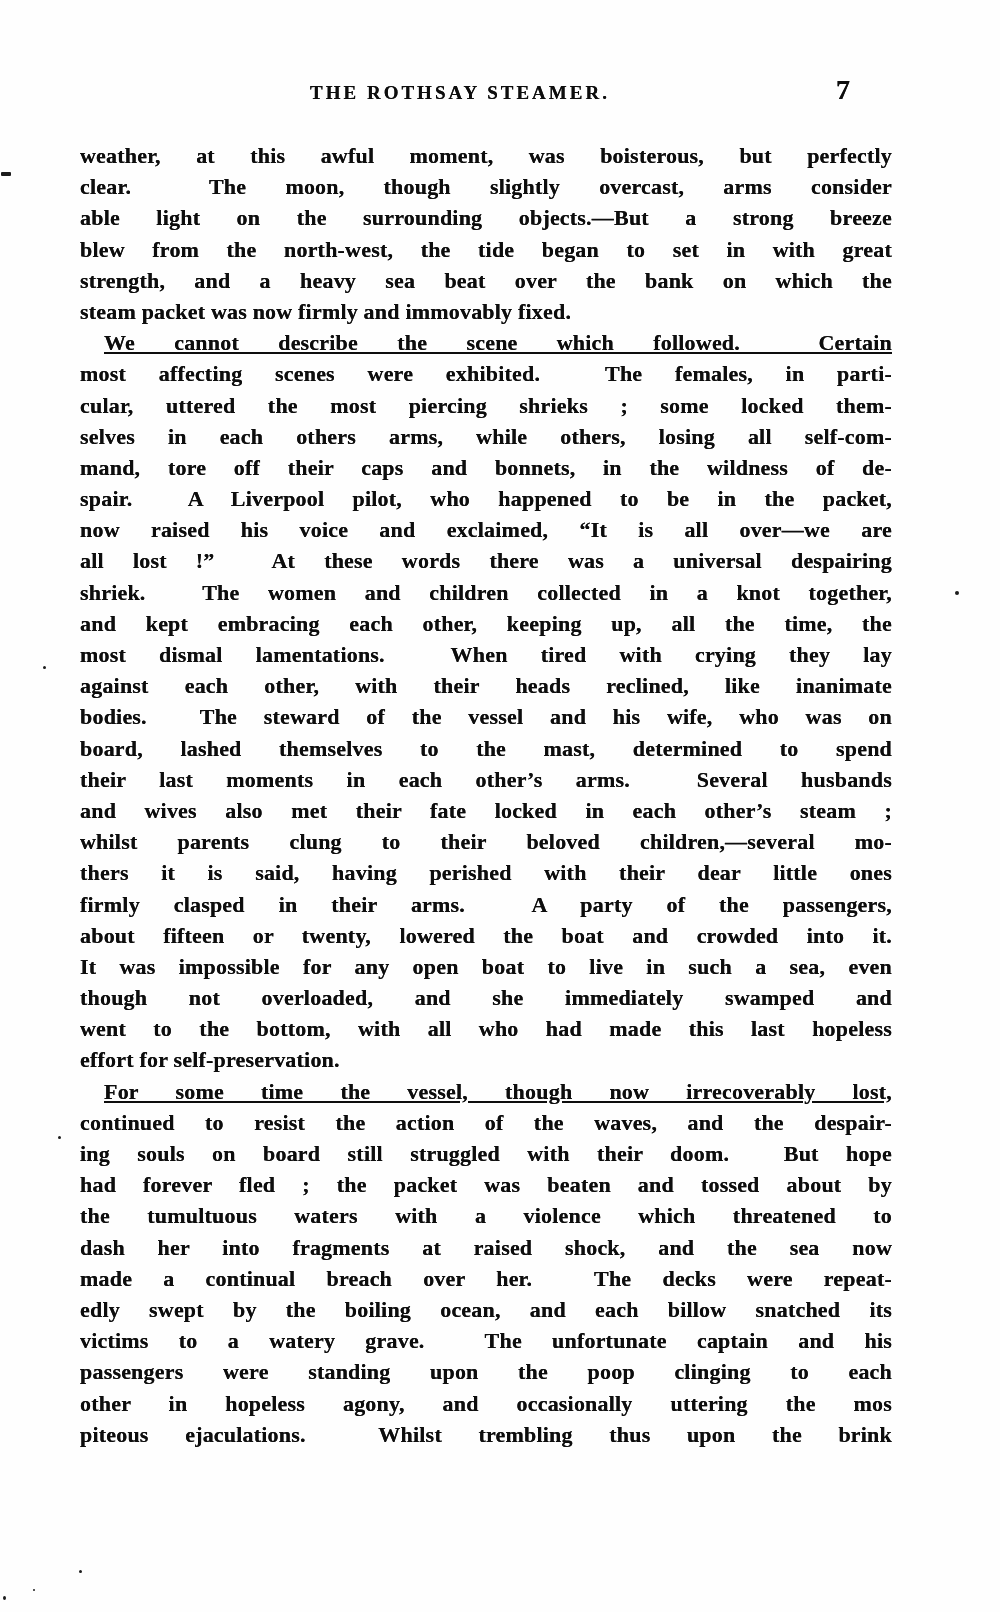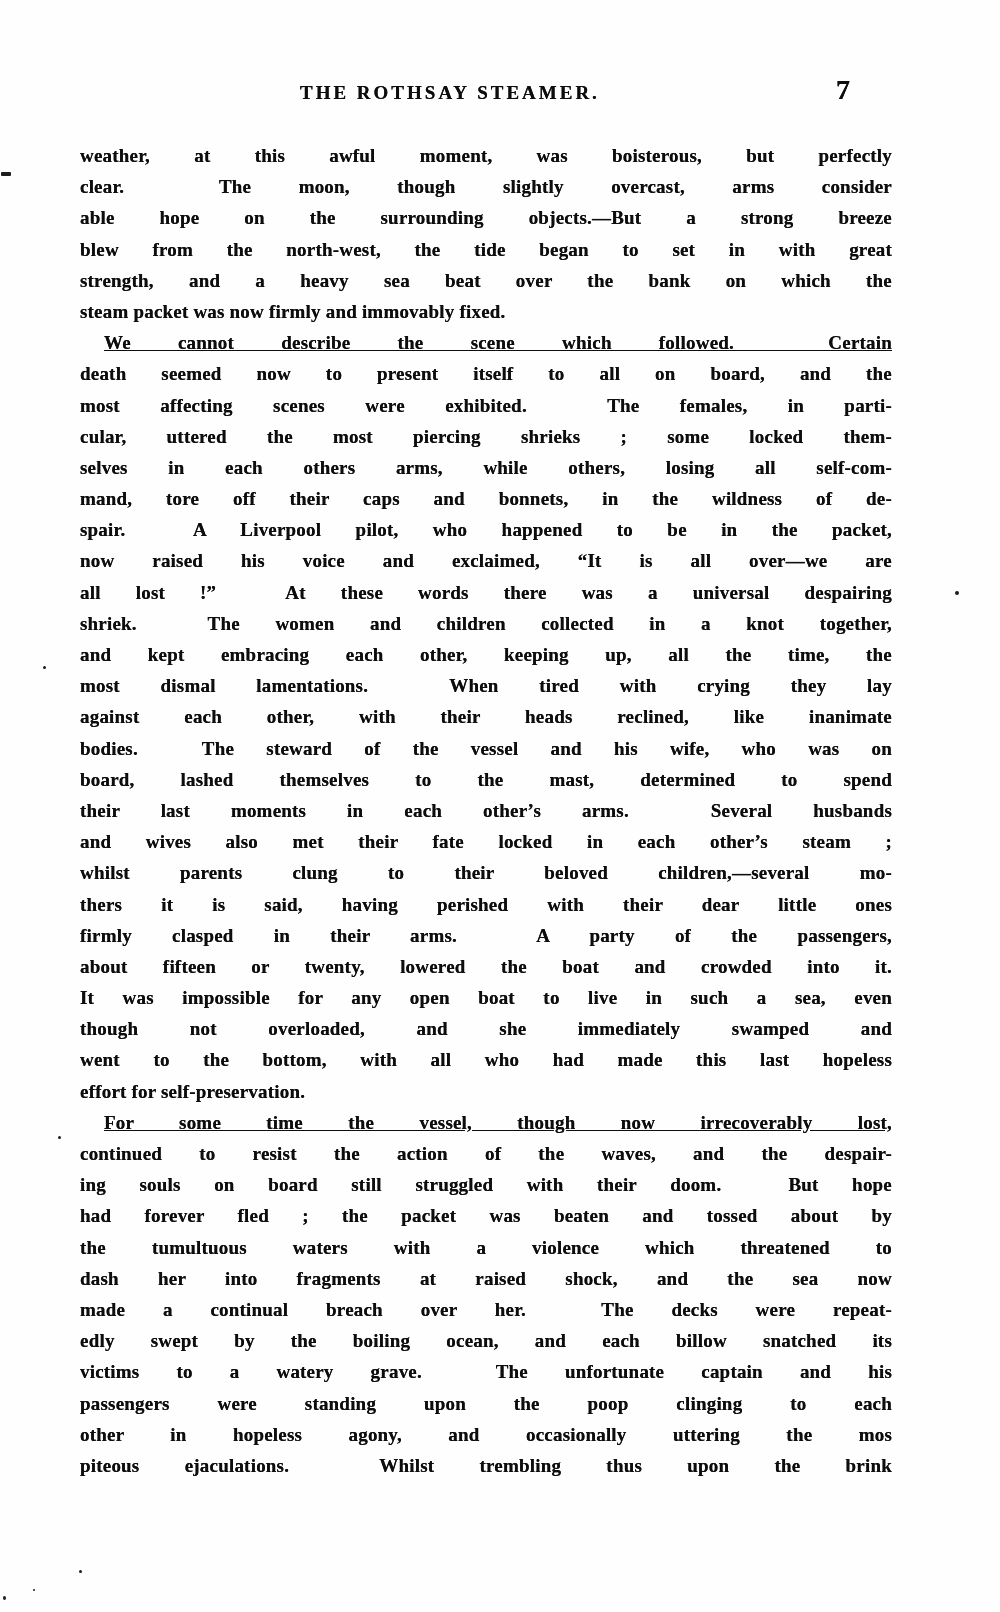--- a/index.html
+++ b/index.html
@@ -17,21 +17,21 @@
   }
   .page {
     position: absolute;
     inset: 0;
   }
   .header-title {
     position: absolute;
     left: 300px;
     width: 320px;
     top: 82px;
-    text-align: left;
+    text-align: center;
     font-size: 19px;
     font-weight: bold;
     letter-spacing: 3px;
     white-space: nowrap;
     text-shadow: 0 0 0.6px rgba(0,0,0,0.85);
   }
   .page-number {
     position: absolute;
     left: 836px;
     top: 74px;
@@ -44,21 +44,21 @@
     left: 80px;
     top: 140px;
     width: 812px;
   }
   .paragraph {
     margin: 0;
   }
   .line {
     height: 31.2px;
     line-height: 31.2px;
-    font-size: 19px;
+    font-size: 22px;
     font-weight: bold;
     letter-spacing: 0.2px;
     text-align: justify;
     text-align-last: justify;
     white-space: pre-wrap;
     overflow: hidden;
     text-shadow: 0 0 0.55px rgba(0,0,0,0.8);
   }
   .line.last-left {
     text-align-last: left;
@@ -77,28 +77,27 @@
 </head>
 <body>
 
 <div class="page">
   <div class="header-title">THE ROTHSAY STEAMER.</div>
   <div class="page-number">7</div>
   <div class="body-text">
       <div class="paragraph">
         <div class="line">weather, at this awful moment, was boisterous, but perfectly</div>
         <div class="line">clear.  The moon, though slightly overcast, arms consider</div>
-        <div class="line">able hope on the surrounding objects.—But a strong breeze</div>
+        <div class="line">able light on the surrounding objects.—But a strong breeze</div>
         <div class="line">blew from the north-west, the tide began to set in with great</div>
         <div class="line">strength, and a heavy sea beat over the bank on which the</div>
         <div class="line last-left">steam packet was now firmly and immovably fixed.</div>
       </div>
       <div class="paragraph">
         <div class="line first-indent">We cannot describe the scene which followed.  Certain</div>
-        <div class="line">death seemed now to present itself to all on board, and the</div>
         <div class="line">most affecting scenes were exhibited.  The females, in parti-</div>
         <div class="line">cular, uttered the most piercing shrieks ; some locked them-</div>
         <div class="line">selves in each others arms, while others, losing all self-com-</div>
         <div class="line">mand, tore off their caps and bonnets, in the wildness of de-</div>
         <div class="line">spair.  A Liverpool pilot, who happened to be in the packet,</div>
         <div class="line">now raised his voice and exclaimed, “It is all over—we are</div>
         <div class="line">all lost !”  At these words there was a universal despairing</div>
         <div class="line">shriek.  The women and children collected in a knot together,</div>
         <div class="line">and kept embracing each other, keeping up, all the time, the</div>
         <div class="line">most dismal lamentations.  When tired with crying they lay</div>

